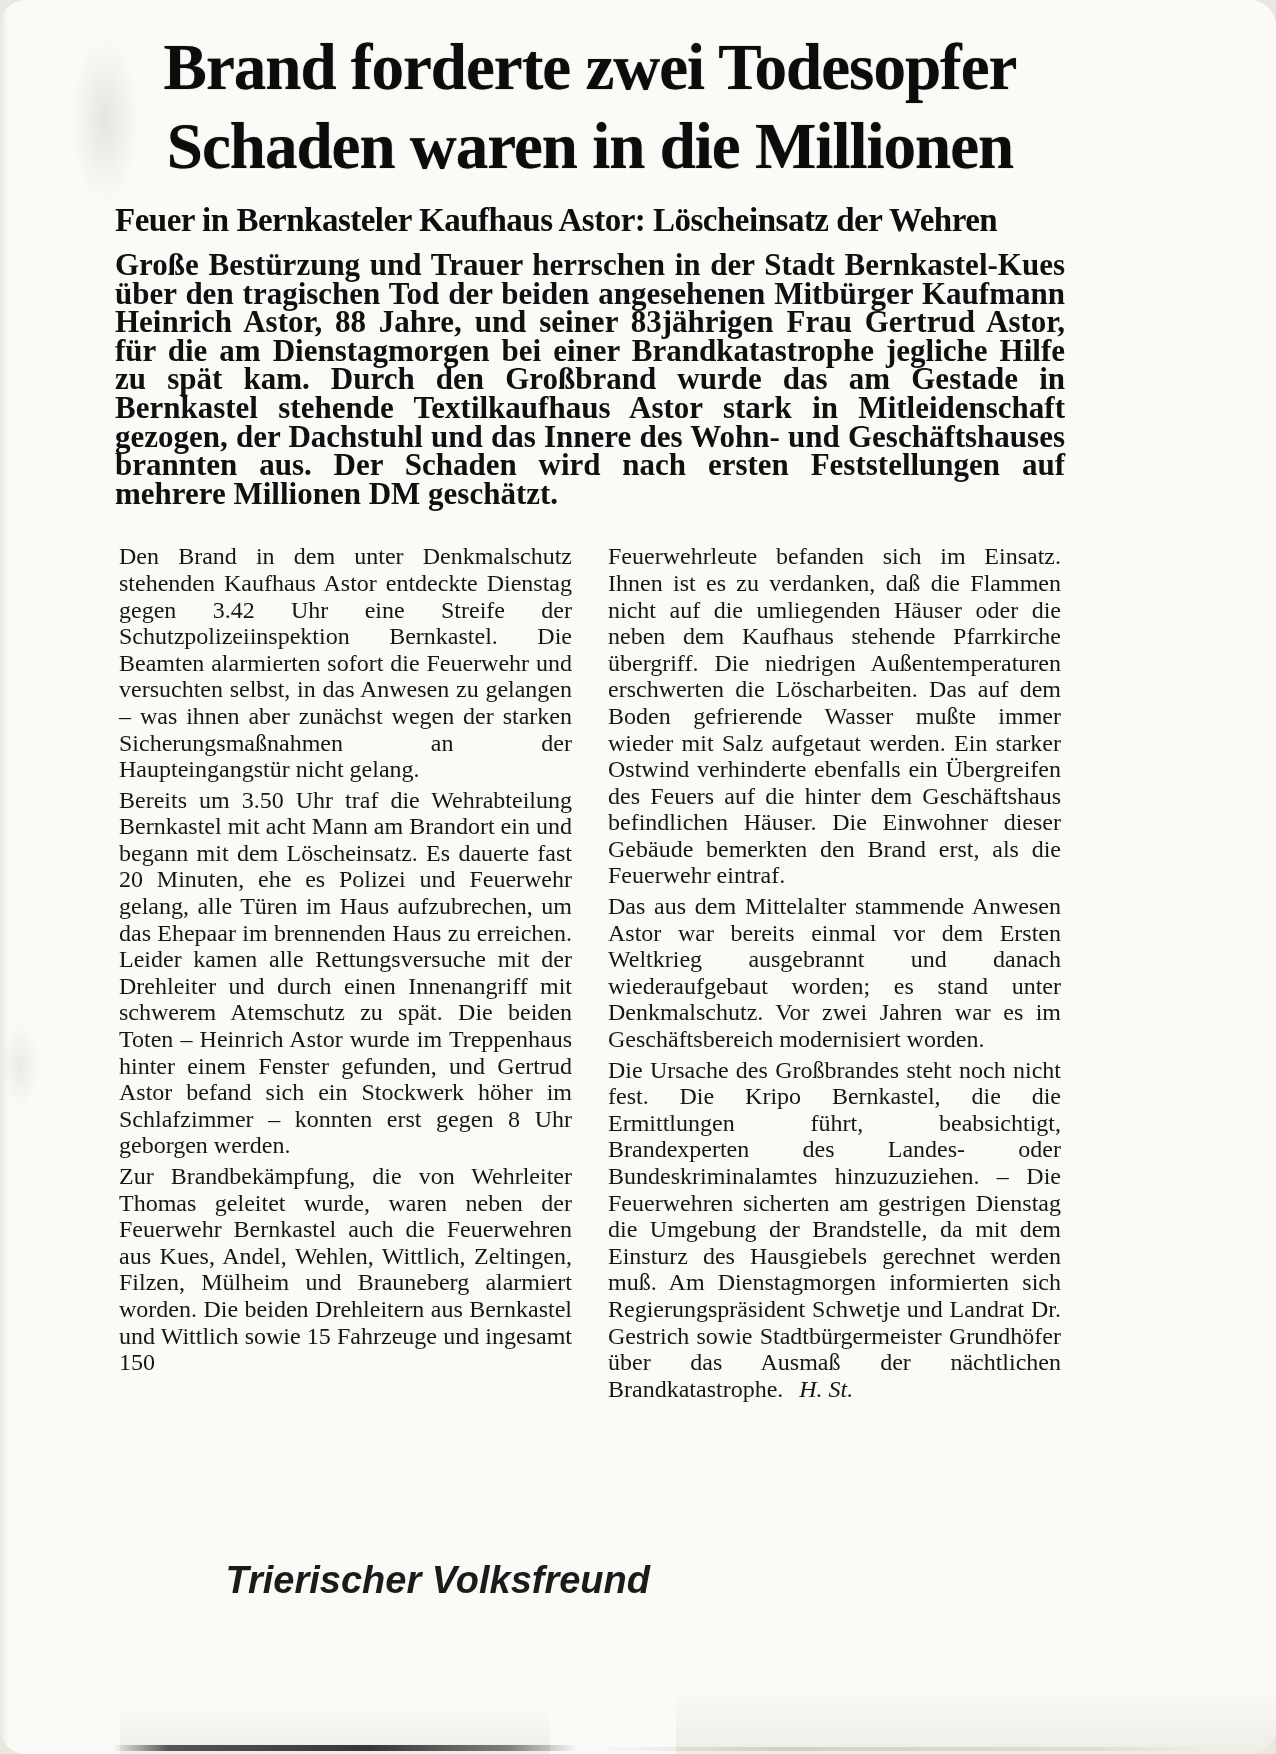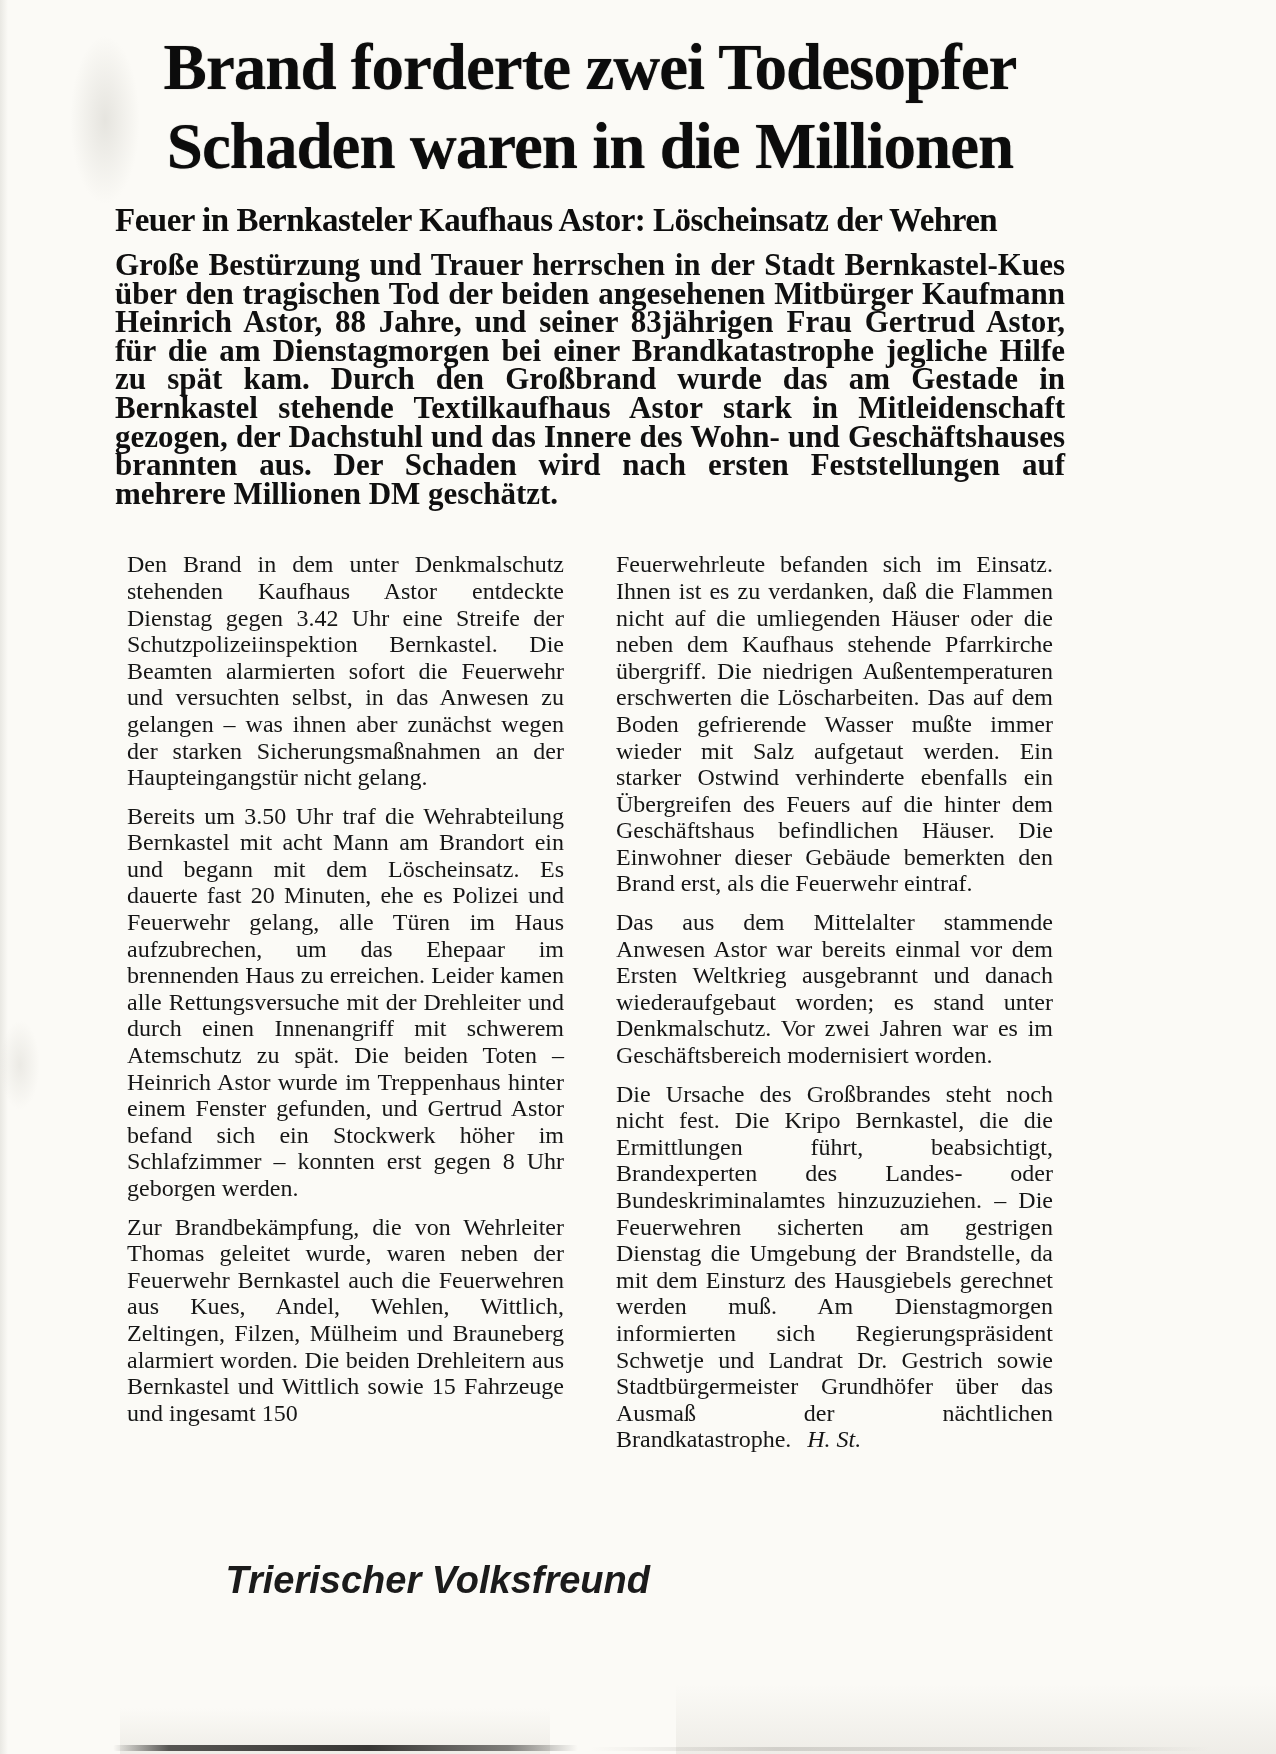--- a/index.html
+++ b/index.html
@@ -5,20 +5,21 @@
   html, body { margin: 0; padding: 0; background: #e9e7e2; }
   .page {
     position: relative;
     width: 1276px;
     height: 1754px;
     margin: 0 auto;
     background: #fbfaf6;
     color: #141414;
     font-family: "Liberation Serif", "DejaVu Serif", serif;
     overflow: hidden;
+    border-radius: 26px;
   }
   .content {
     position: absolute;
     left: 115px;
     top: 28px;
     width: 950px;
   }
   .headline {
     text-align: center;
     font-weight: bold;
@@ -44,21 +45,21 @@
     text-align: justify;
     color: #101010;
   }
   .columns {
     margin-top: 15px;
     display: flex;
     gap: 28px;
   }
   .column { width: 461px; }
   .body-p {
-    margin: 12px;
+    margin: 4px;
     font-size: 24px;
     line-height: 26.6px;
     text-align: justify;
     hyphens: auto;
     color: #161616;
   }
   .byline { padding-left: 16px; white-space: nowrap; font-style: italic; }
   .caption {
     position: absolute;
     left: 130px;

